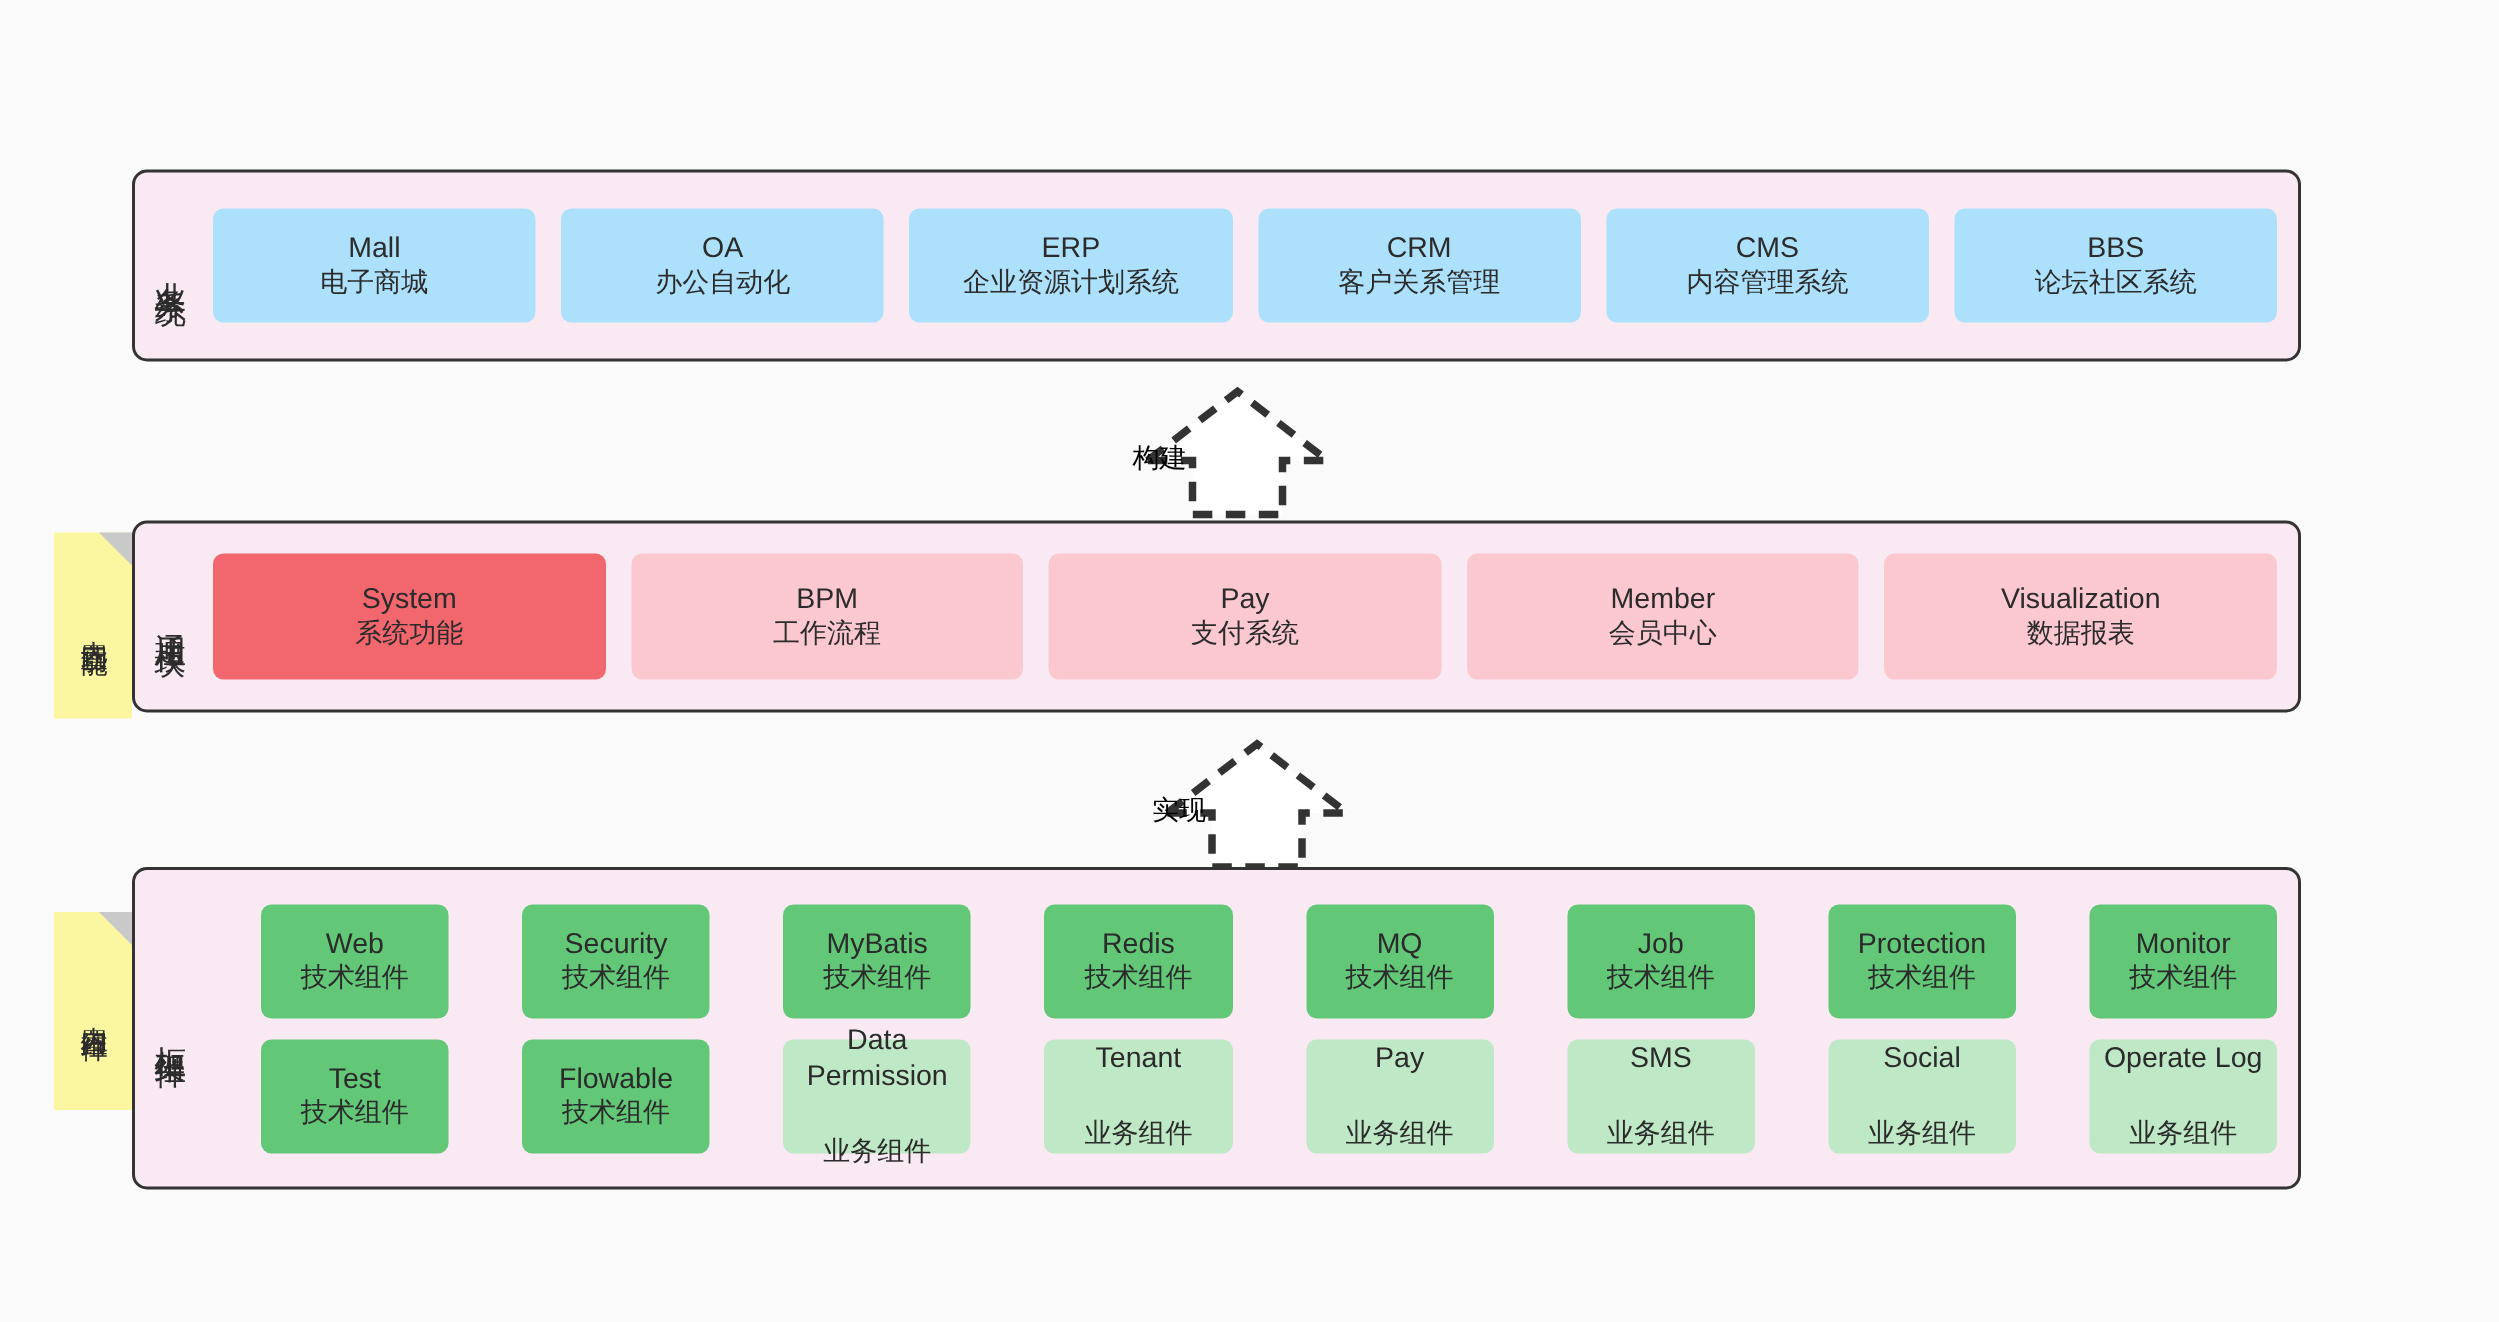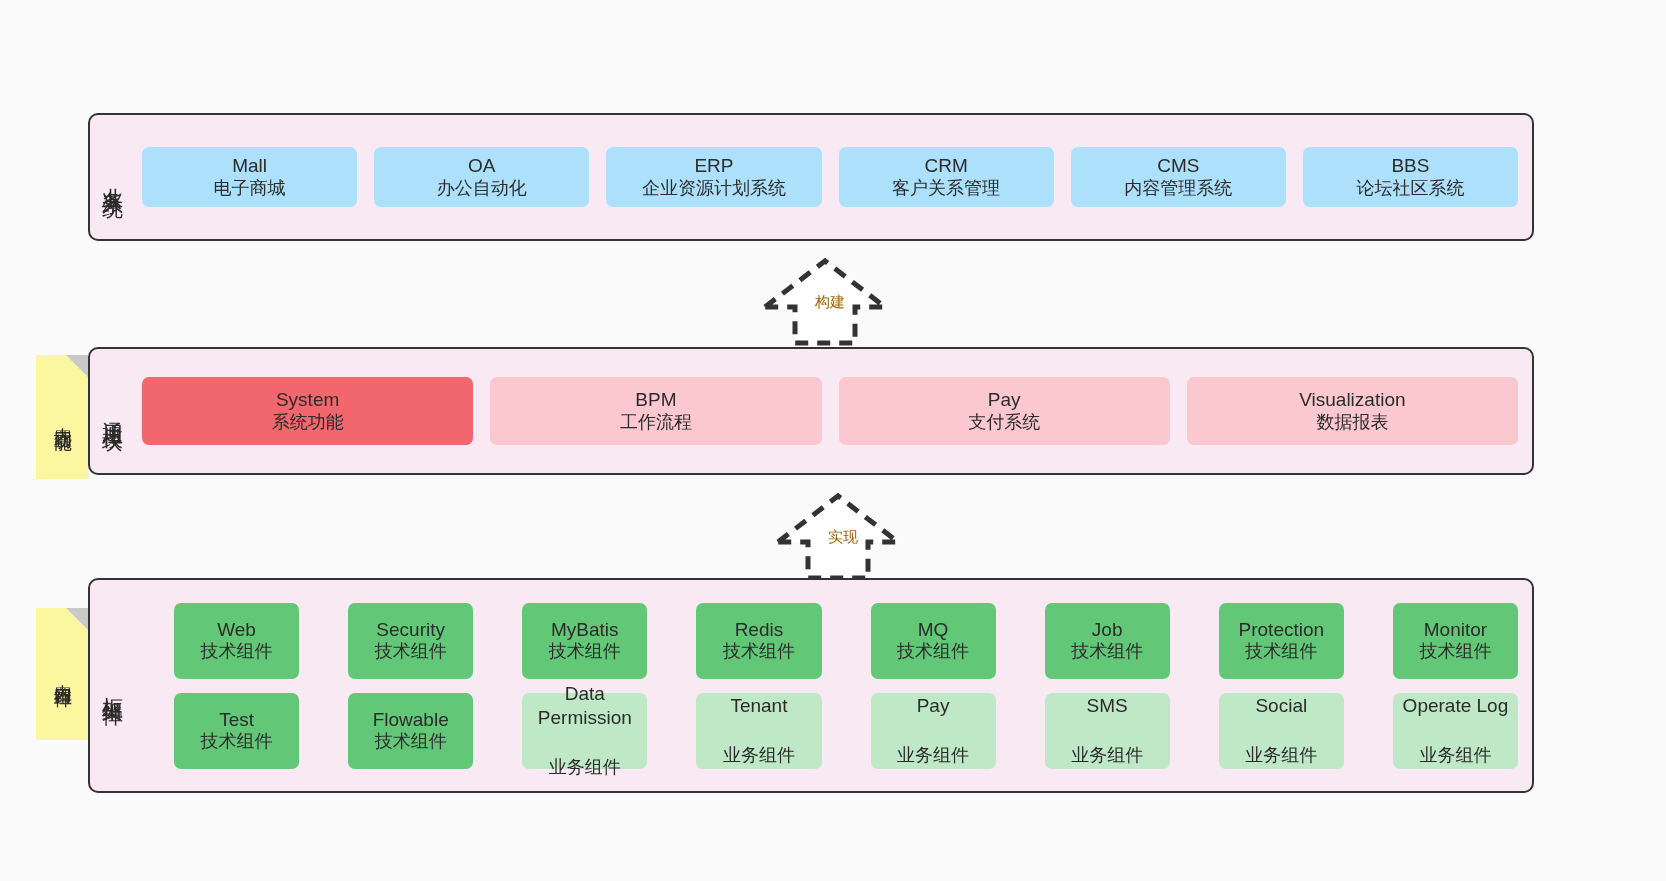--- a/index.html
+++ b/index.html
@@ -67,22 +67,22 @@
     justify-content: center;
     text-align: center;
     color: #2b2b2b;
     line-height: 1.22;
     padding: 6px 4px;
     user-select: none;
   }
   .card .t1 { font-size: 19px; }
   .card .t2 { font-size: 18px; }
 
-  .h-biz   { height: 60px; }
-  .h-mod   { height: 68px; }
+  .h-biz   { height: 76px; }
+  .h-mod   { height: 84px; }
   .h-frame { height: 76px; margin-left: 32px; }
 
   
   .c-blue        { background: #ace0fb; }
   .c-red         { background: #f2666e; }
   .c-pink        { background: #fbc8cf; }
   .c-green       { background: #62c878; }
   .c-lightgreen  { background: #bee8c6; gap: 28px; }
 
   
@@ -110,23 +110,22 @@
   }
 
   
   .arrow-wrap {
     position: absolute;
     user-select: none;
   }
   .arrow-label {
     position: absolute;
     left: 0; right: 0;
-    text-align: center;
-    font-size: 15px;
-    color: #a16207;
+    font-size: 18px;
+    color: #000000;
     pointer-events: none;
   }
 </style>
 </head>
 <body>
 
 <div id="stage">
 
   <div class="layer" id="layer-business" style="left:88px; top:113px; width:1446px; height:128px;">
     <div class="layer-title">业务系统</div>
@@ -182,20 +181,24 @@
         </div>
         <div class="card c-pink h-mod">
           <span class="t1">BPM</span>
           <span class="t2">工作流程</span>
         </div>
         <div class="card c-pink h-mod">
           <span class="t1">Pay</span>
           <span class="t2">支付系统</span>
         </div>
         <div class="card c-pink h-mod">
+          <span class="t1">Member</span>
+          <span class="t2">会员中心</span>
+        </div>
+        <div class="card c-pink h-mod">
           <span class="t1">Visualization</span>
           <span class="t2">数据报表</span>
         </div>
       </div>
     </div>
   </div>
 
   <div class="arrow-wrap" style="left:768px; top:490px; width:150px; height:92px;">
     <svg width="150" height="92" viewBox="0 0 150 92">
       <path d="M 10 52 L 70 6 L 130 52 L 100 52 L 100 88 L 40 88 L 40 52 Z" fill="#ffffff" stroke="#333333" stroke-width="5" stroke-dasharray="13 9" stroke-linejoin="miter"></path>

